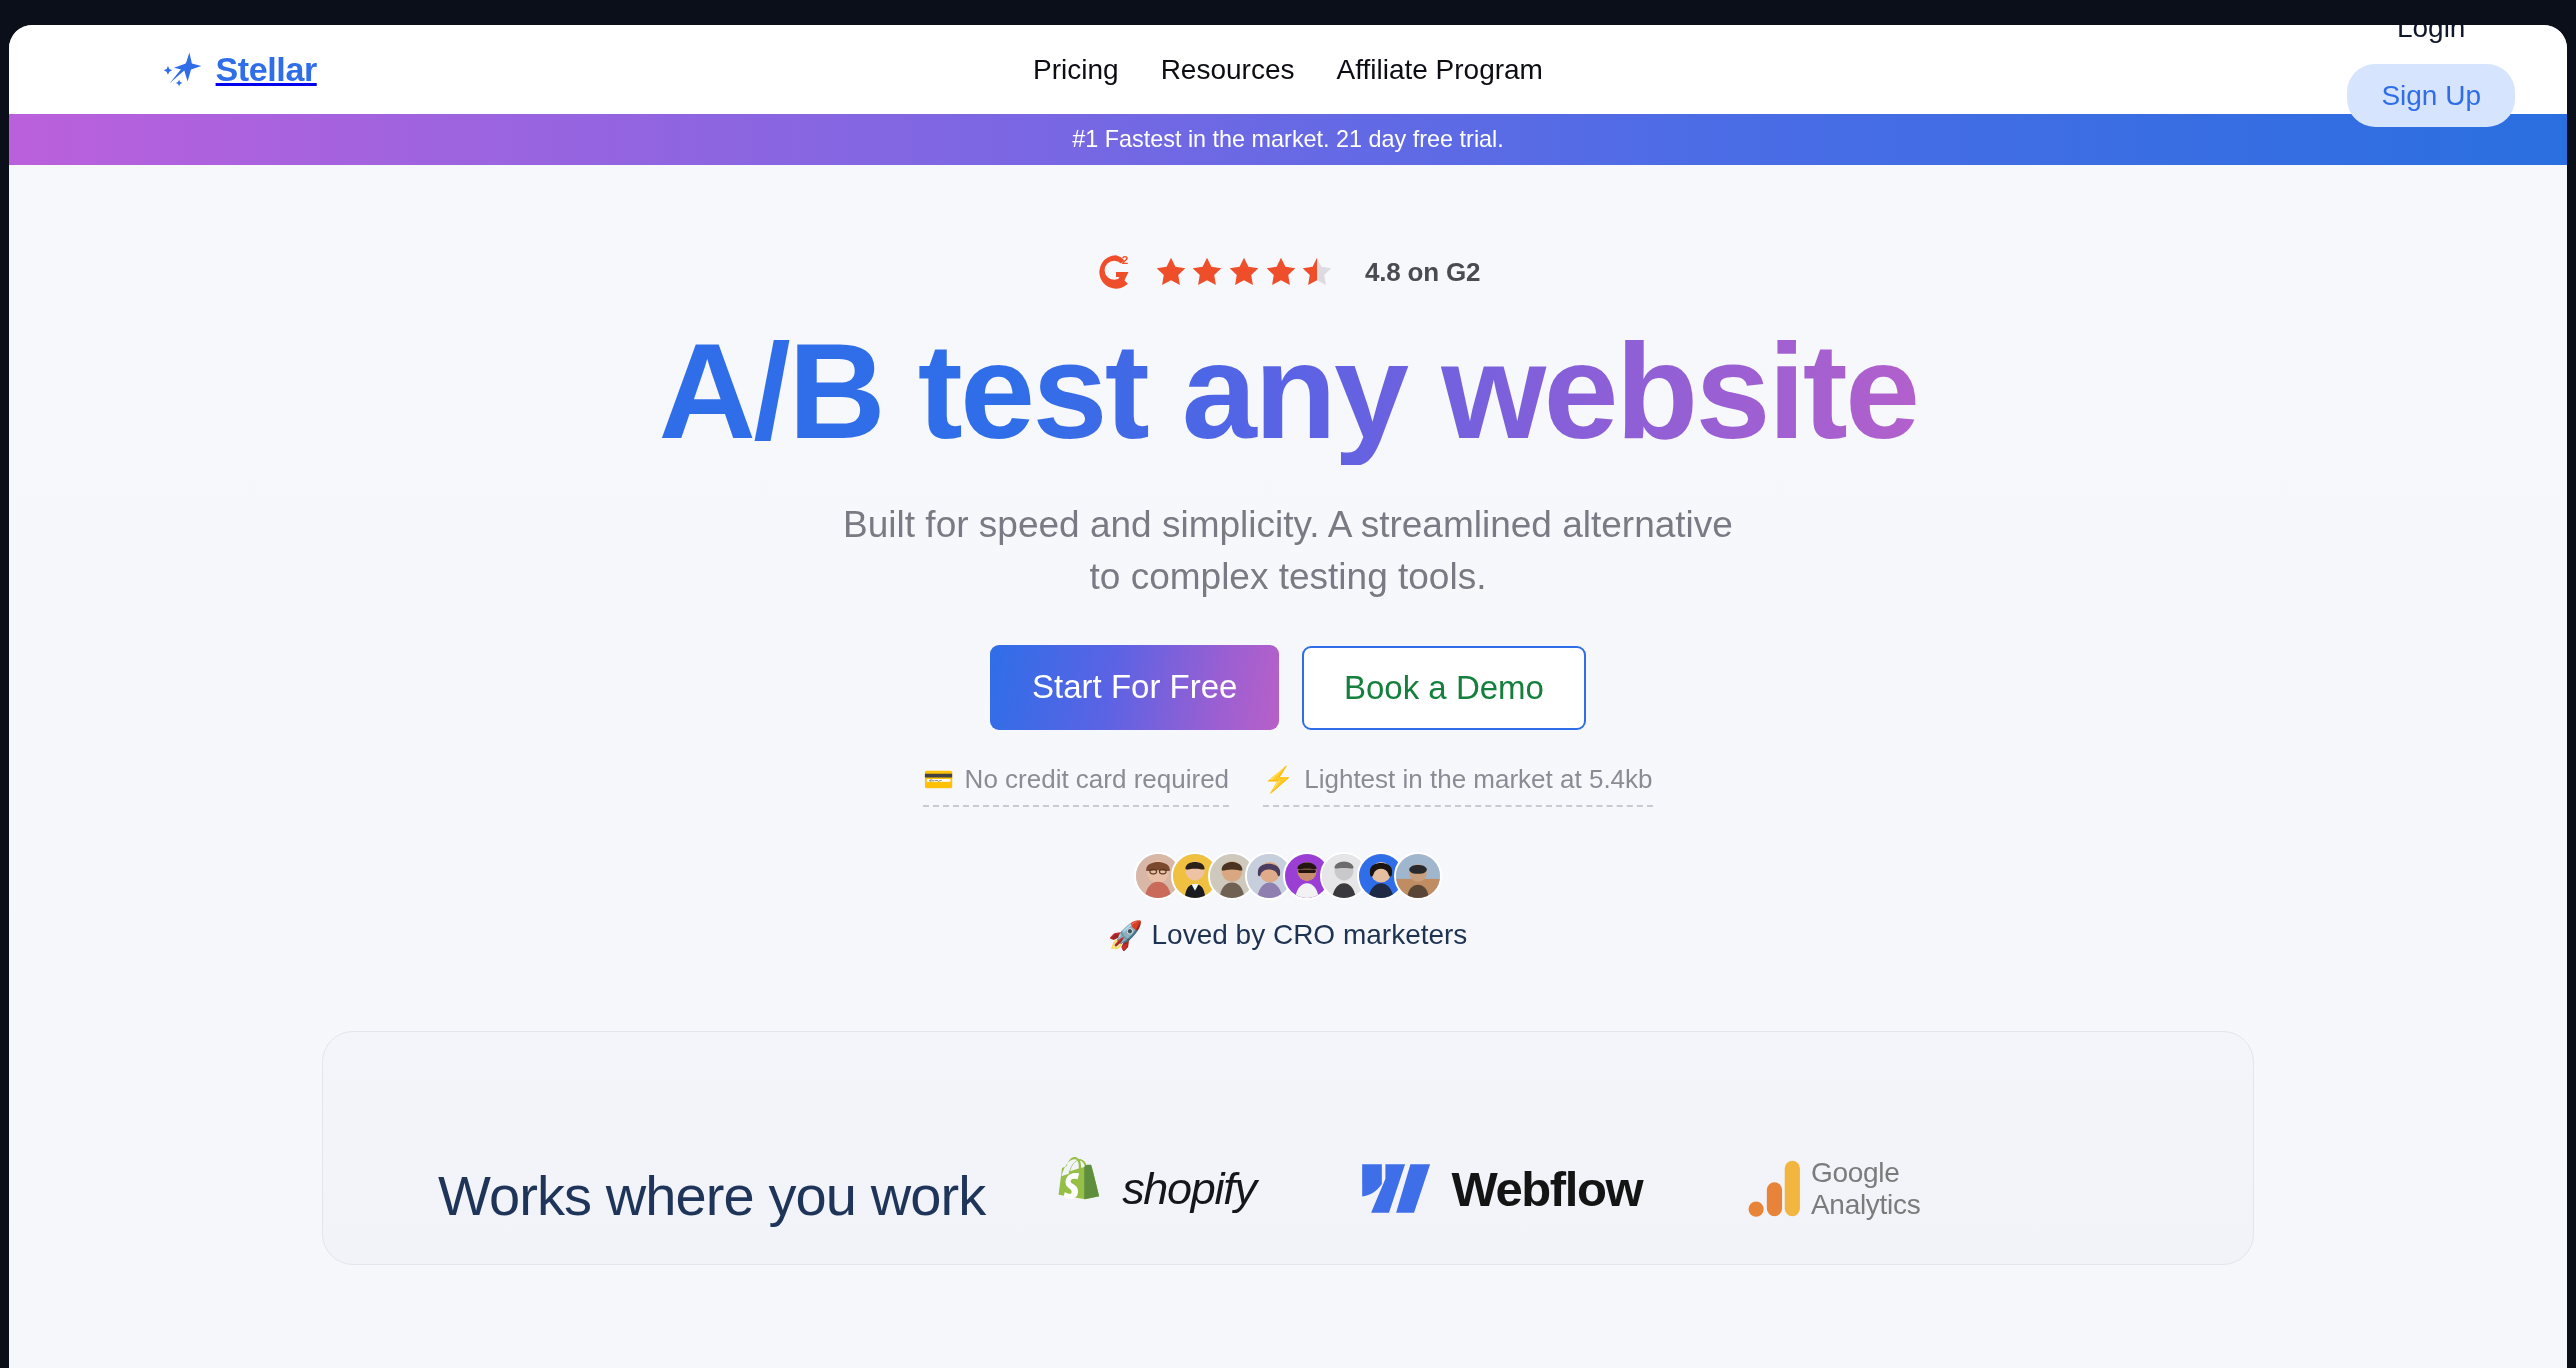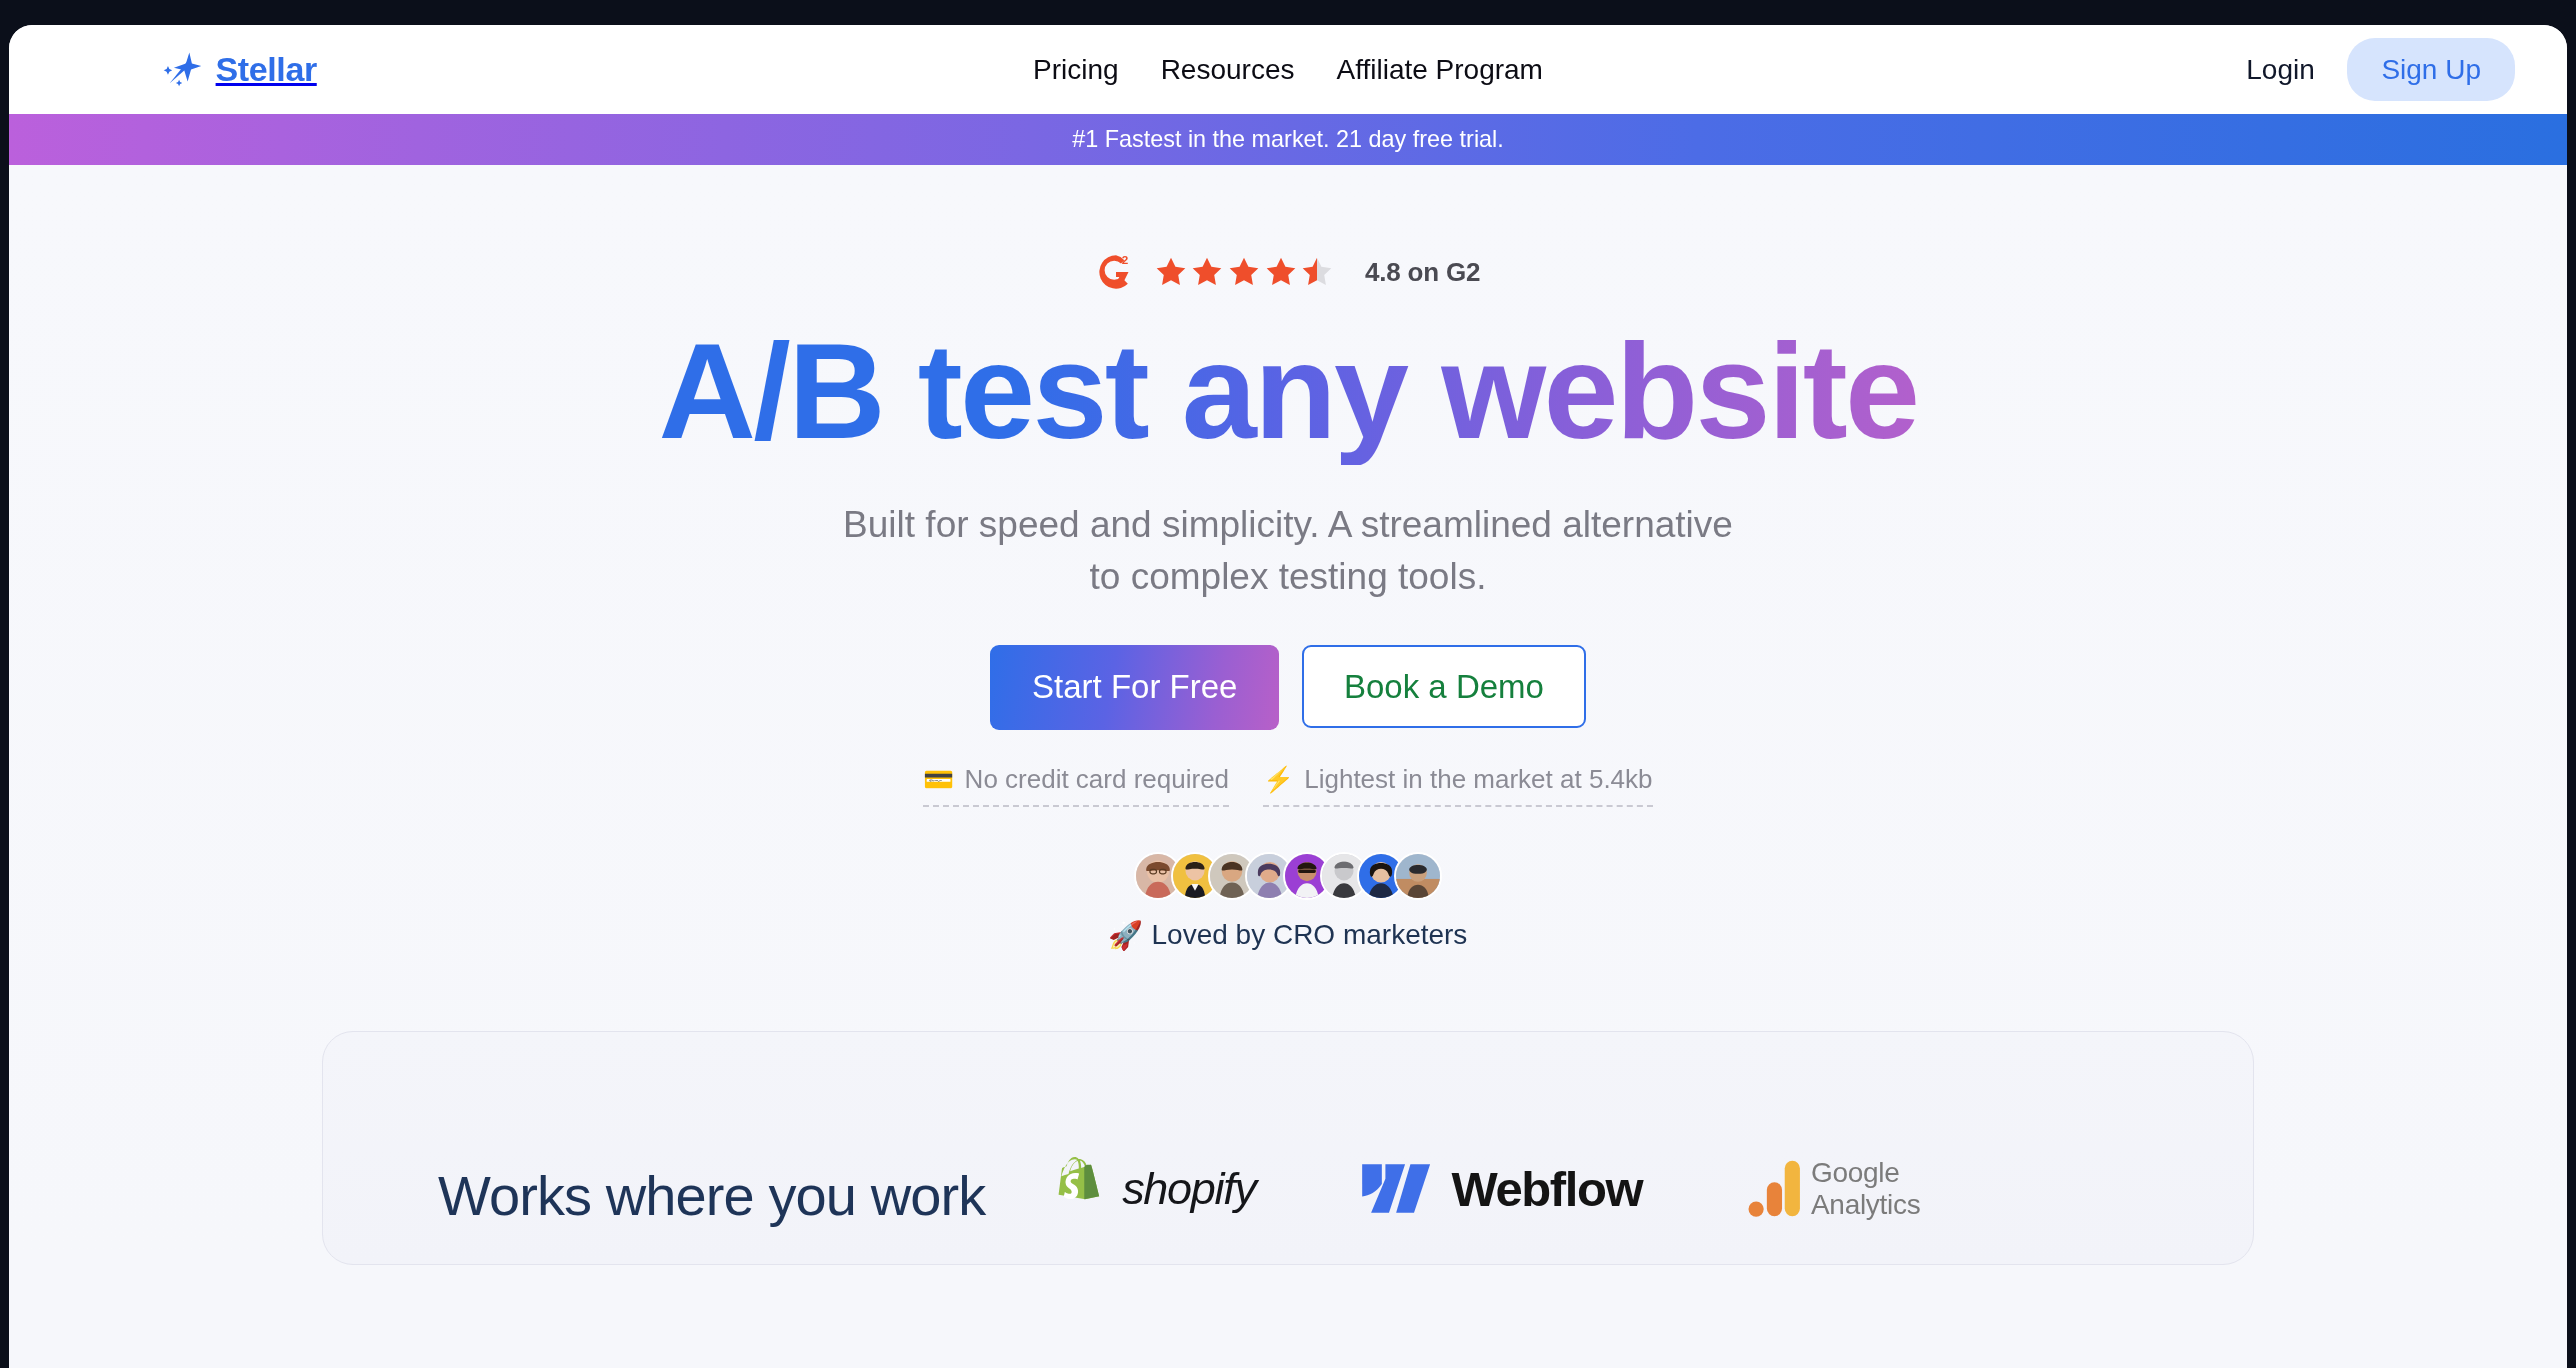--- a/index.html
+++ b/index.html
@@ -50,21 +50,21 @@
   }
   #nav a {
     font-size:28px;
     color:#0c0c14;
     text-decoration:none;
     white-space:nowrap;
   }
 
   #header-right {
     margin-left:auto;
-    display:flex; align-items:center; gap:20px;
+    display:flex; align-items:center; gap:20px;flex-direction:column;
   }
   #login-link {
     font-size:28px; color:#10172a; text-decoration:none;
     padding:0 12.6px;
   }
   #signup-button {
     background:#d6e4fd;
     color:#2f6ee8;
     font-size:28px;
     border:none;
@@ -120,21 +120,21 @@
     margin-top:34px;
     font-size:37px;
     color:#7a7a84;
     text-align:center;
     line-height:1.42;
     font-weight:400;
   }
 
   #cta-row {
     margin-top:41px;
-    display:flex; align-items:flex-start; gap:22.5px;
+    display:flex; align-items:flex-end; gap:22.5px;
   }
   #start-free-button {
     background:linear-gradient(100deg,#2f6ee8 0%,#5b63e4 42%,#9a5fd2 78%,#b860c8 100%);
     color:#ffffff;
     font-size:33px;
     border:none;
     border-radius:9px;
     padding:23.4px 42px;
     cursor:pointer;
     font-family:inherit;

